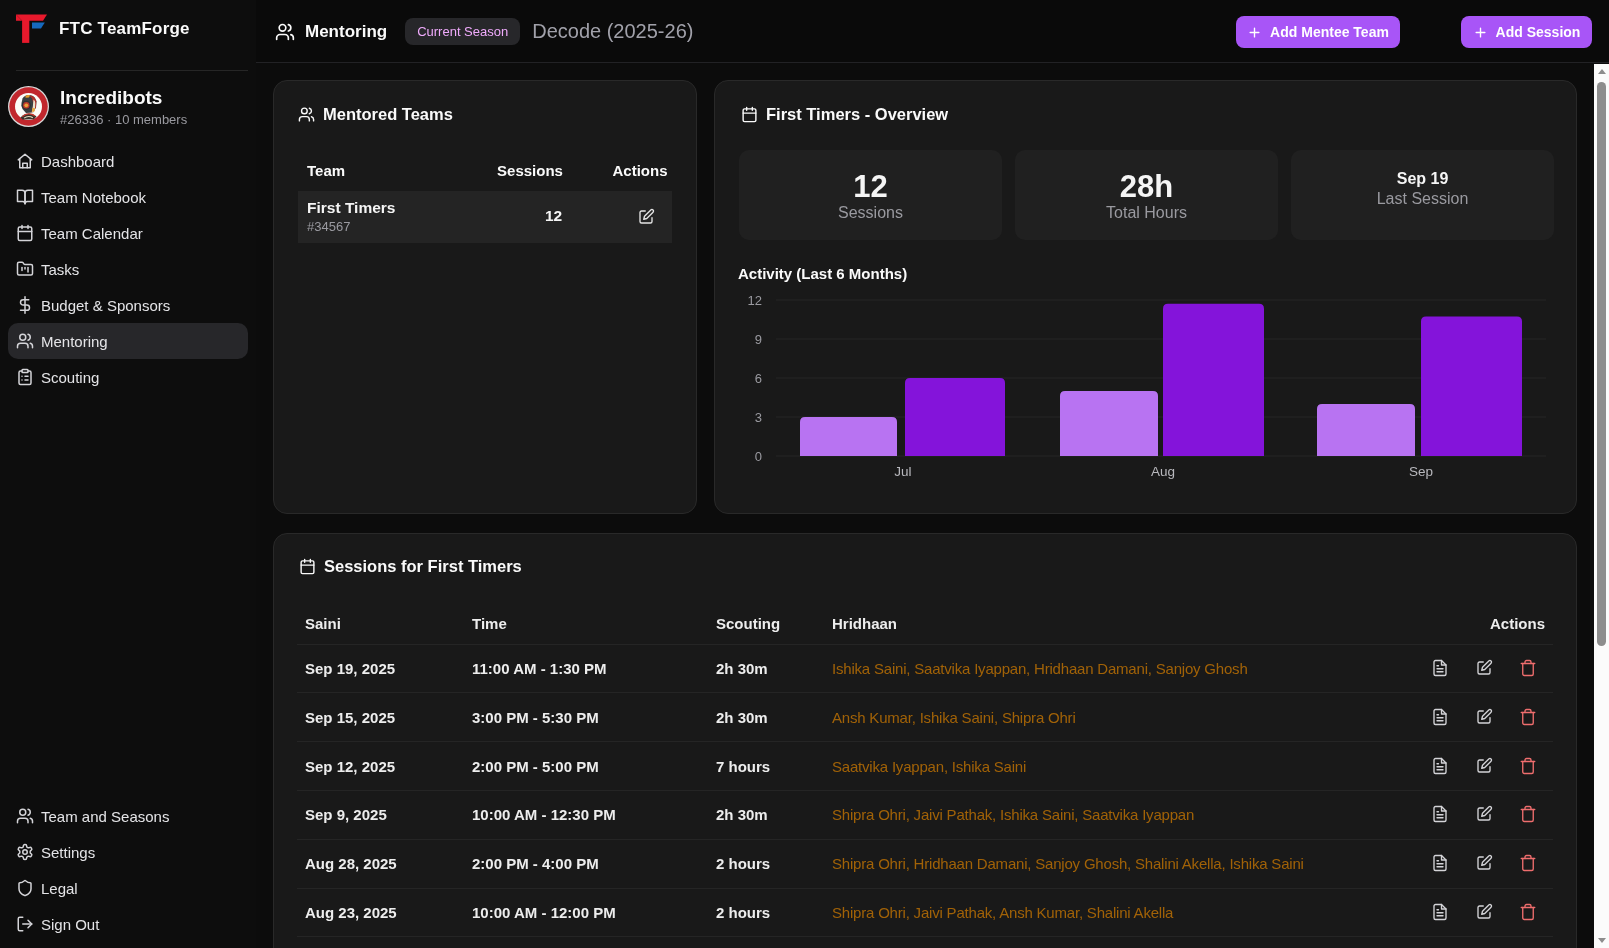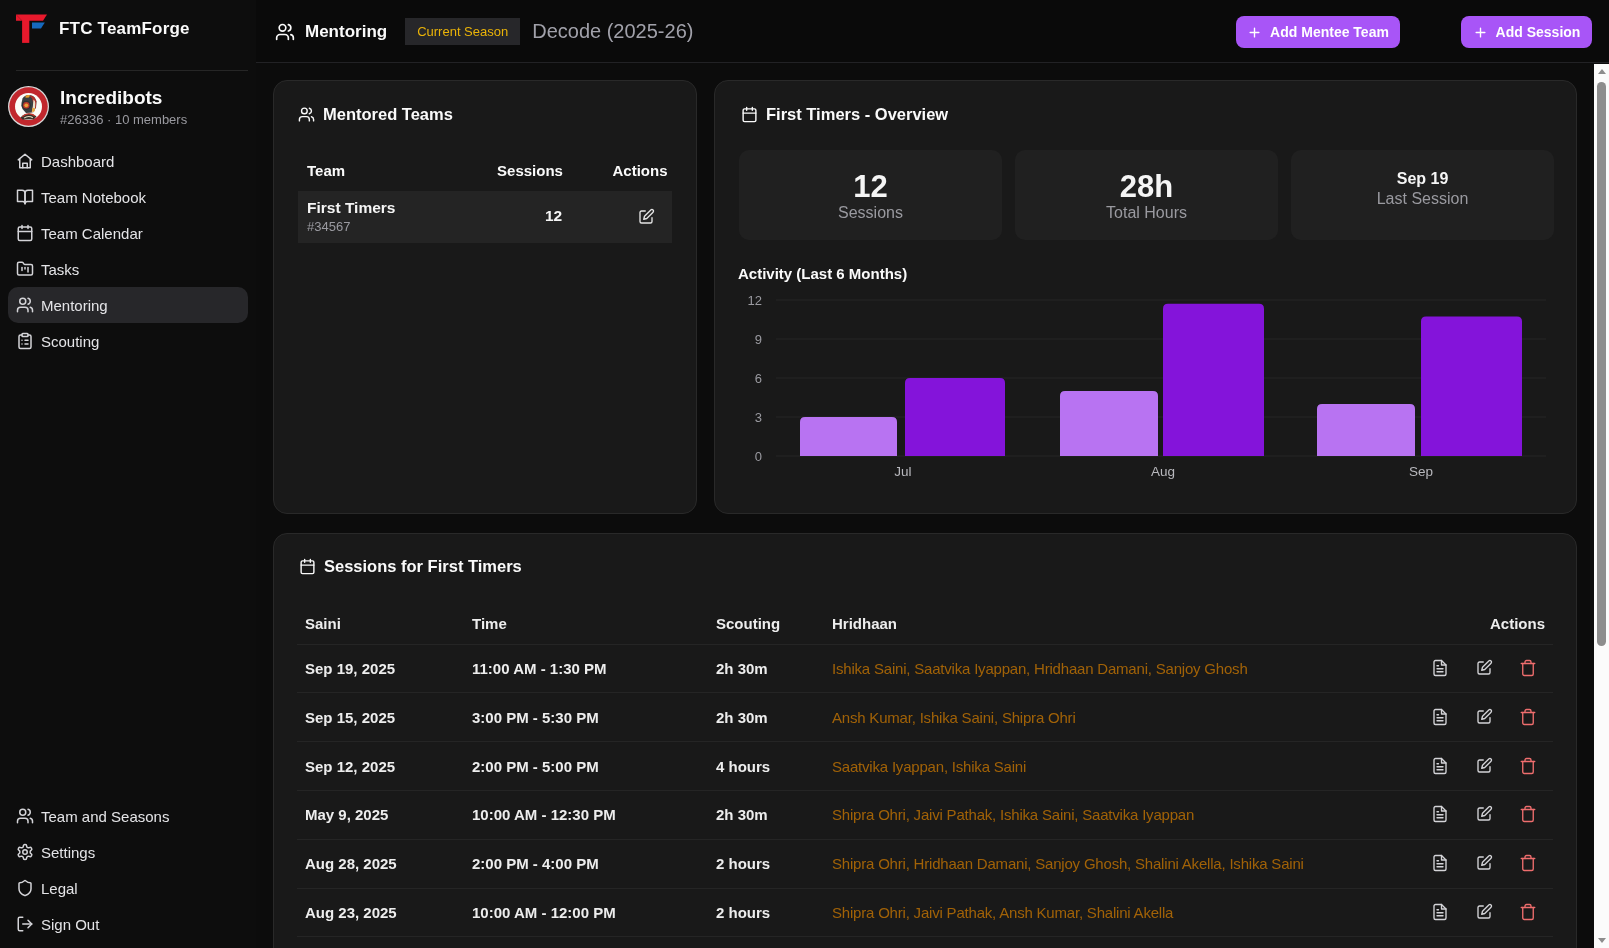--- a/index.html
+++ b/index.html
@@ -21,21 +21,21 @@
   nav.snav .item svg { color:#d4d4d8; flex:0 0 auto; }
   nav.snav .item.active { background:#27272a; }
   #nav-top { top:143px; }
   #nav-bot { top:798px; }
 
   
   #header { position:absolute; left:256px; top:0; width:1353px; height:63px; background:#0a0a0a;
     border-bottom:1px solid #222225; }
   #header .hl { position:absolute; left:19px; top:0; height:63px; display:flex; align-items:center; gap:10px; }
   #header .htitle { color:#fafafa; font-size:17px; font-weight:bold; }
-  #header .chip { background:#27272a; color:#eab308; font-size:13px; padding:6px 12px; border-radius:0; margin-left:8px; }
+  #header .chip { background:#27272a; color:#f0abfc; font-size:13px; padding:6px 12px; border-radius:8px; margin-left:8px; }
   #header .season { color:#a1a1aa; font-size:20px; margin-left:2px; }
   .pbtn { position:absolute; top:16px; height:32px; background:#a855f7; border-radius:8px; color:#fff;
     font-size:14px; font-weight:bold; display:flex; align-items:center; justify-content:center; gap:8px; }
 
   
   .card { position:absolute; background:#191919; border:1px solid #292929; border-radius:14px; }
   #card-teams    { left:273px; top:80px;  width:424px;  height:434px; }
   #card-overview { left:714px; top:80px;  width:863px;  height:434px; }
   #card-sessions { left:273px; top:533px; width:1304px; height:500px; }
   .ctitle { position:absolute; display:flex; align-items:center; gap:8px; color:#fafafa;
@@ -129,20 +129,24 @@
     <div class="item"><svg class="ic" width="18" height="18" viewBox="0 0 24 24" fill="none" stroke="currentColor" stroke-width="2" stroke-linecap="round" stroke-linejoin="round">
           <rect x="3" y="4" width="18" height="18" rx="2"></rect>
           <path d="M16 2v4M8 2v4M3 10h18"></path>
         </svg>Team Calendar</div>
     <div class="item"><svg class="ic" width="18" height="18" viewBox="0 0 24 24" fill="none" stroke="currentColor" stroke-width="2" stroke-linecap="round" stroke-linejoin="round">
           <path d="M4 20h16a2 2 0 0 0 2-2V8a2 2 0 0 0-2-2h-7.9a2 2 0 0 1-1.7-.9l-.8-1.2A2 2 0 0 0 7.9 3H4a2 2 0 0 0-2 2v13c0 1.1.9 2 2 2Z"></path>
           <path d="M8 10v4"></path>
           <path d="M12 10v2"></path>
           <path d="M16 10v6"></path>
         </svg>Tasks</div>
+    <div class="item"><svg class="ic" width="18" height="18" viewBox="0 0 24 24" fill="none" stroke="currentColor" stroke-width="2" stroke-linecap="round" stroke-linejoin="round">
+          <path d="M12 1v22"></path>
+          <path d="M17 5H9.5a3.5 3.5 0 0 0 0 7h5a3.5 3.5 0 0 1 0 7H6"></path>
+        </svg>Budget &amp; Sponsors</div>
     <div class="item active"><svg class="ic" width="18" height="18" viewBox="0 0 24 24" fill="none" stroke="currentColor" stroke-width="2" stroke-linecap="round" stroke-linejoin="round">
           <path d="M16 21v-2a4 4 0 0 0-4-4H6a4 4 0 0 0-4 4v2"></path>
           <circle cx="9" cy="7" r="4"></circle>
           <path d="M22 21v-2a4 4 0 0 0-3-3.87"></path>
           <path d="M16 3.13a4 4 0 0 1 0 7.75"></path>
         </svg>Mentoring</div>
     <div class="item"><svg class="ic" width="18" height="18" viewBox="0 0 24 24" fill="none" stroke="currentColor" stroke-width="2" stroke-linecap="round" stroke-linejoin="round">
           <rect x="8" y="2" width="8" height="4" rx="1"></rect>
           <path d="M16 4h2a2 2 0 0 1 2 2v14a2 2 0 0 1-2 2H6a2 2 0 0 1-2-2V6a2 2 0 0 1 2-2h2"></path>
           <path d="M12 11h4"></path>
@@ -341,41 +345,41 @@
         <path d="M18.4 2.6a2.1 2.1 0 0 1 3 3L13 14l-4 1 1-4Z"></path>
       </svg>
       <svg class="ic red" width="18" height="18" viewBox="0 0 24 24" fill="none" stroke="#ef6e6e" stroke-width="1.8" stroke-linecap="round" stroke-linejoin="round">
         <path d="M3 6h18"></path>
         <path d="M19 6v14a2 2 0 0 1-2 2H7a2 2 0 0 1-2-2V6"></path>
         <path d="M8 6V4a2 2 0 0 1 2-2h4a2 2 0 0 1 2 2v2"></path>
       </svg>
     </div>
 <div class="scell" style="left:305px; top:757.5px;">Sep 12, 2025</div>
 <div class="scell" style="left:472px; top:757.5px;">2:00 PM - 5:00 PM</div>
-<div class="scell" style="left:716px; top:757.5px;">4 hours</div>
+<div class="scell" style="left:716px; top:757.5px;">7 hours</div>
 <div class="scell att" style="left:832px; top:757.5px;">Saatvika Iyappan, Ishika Saini</div>
 <div class="aicons" style="left:1431px; top:756.5px;">
       <svg class="ic" width="18" height="18" viewBox="0 0 24 24" fill="none" stroke="currentColor" stroke-width="1.8" stroke-linecap="round" stroke-linejoin="round">
         <path d="M14 2H6a2 2 0 0 0-2 2v16a2 2 0 0 0 2 2h12a2 2 0 0 0 2-2V8z"></path>
         <path d="M14 2v6h6"></path>
         <path d="M16 13H8"></path>
         <path d="M16 17H8"></path>
         <path d="M10 9H8"></path>
       </svg>
       <svg class="ic" width="18" height="18" viewBox="0 0 24 24" fill="none" stroke="currentColor" stroke-width="1.8" stroke-linecap="round" stroke-linejoin="round">
         <path d="M11 4H6a2 2 0 0 0-2 2v12a2 2 0 0 0 2 2h12a2 2 0 0 0 2-2v-5"></path>
         <path d="M18.4 2.6a2.1 2.1 0 0 1 3 3L13 14l-4 1 1-4Z"></path>
       </svg>
       <svg class="ic red" width="18" height="18" viewBox="0 0 24 24" fill="none" stroke="#ef6e6e" stroke-width="1.8" stroke-linecap="round" stroke-linejoin="round">
         <path d="M3 6h18"></path>
         <path d="M19 6v14a2 2 0 0 1-2 2H7a2 2 0 0 1-2-2V6"></path>
         <path d="M8 6V4a2 2 0 0 1 2-2h4a2 2 0 0 1 2 2v2"></path>
       </svg>
     </div>
-<div class="scell" style="left:305px; top:806.3px;">May 9, 2025</div>
+<div class="scell" style="left:305px; top:806.3px;">Sep 9, 2025</div>
 <div class="scell" style="left:472px; top:806.3px;">10:00 AM - 12:30 PM</div>
 <div class="scell" style="left:716px; top:806.3px;">2h 30m</div>
 <div class="scell att" style="left:832px; top:806.3px;">Shipra Ohri, Jaivi Pathak, Ishika Saini, Saatvika Iyappan</div>
 <div class="aicons" style="left:1431px; top:805.3px;">
       <svg class="ic" width="18" height="18" viewBox="0 0 24 24" fill="none" stroke="currentColor" stroke-width="1.8" stroke-linecap="round" stroke-linejoin="round">
         <path d="M14 2H6a2 2 0 0 0-2 2v16a2 2 0 0 0 2 2h12a2 2 0 0 0 2-2V8z"></path>
         <path d="M14 2v6h6"></path>
         <path d="M16 13H8"></path>
         <path d="M16 17H8"></path>
         <path d="M10 9H8"></path>

